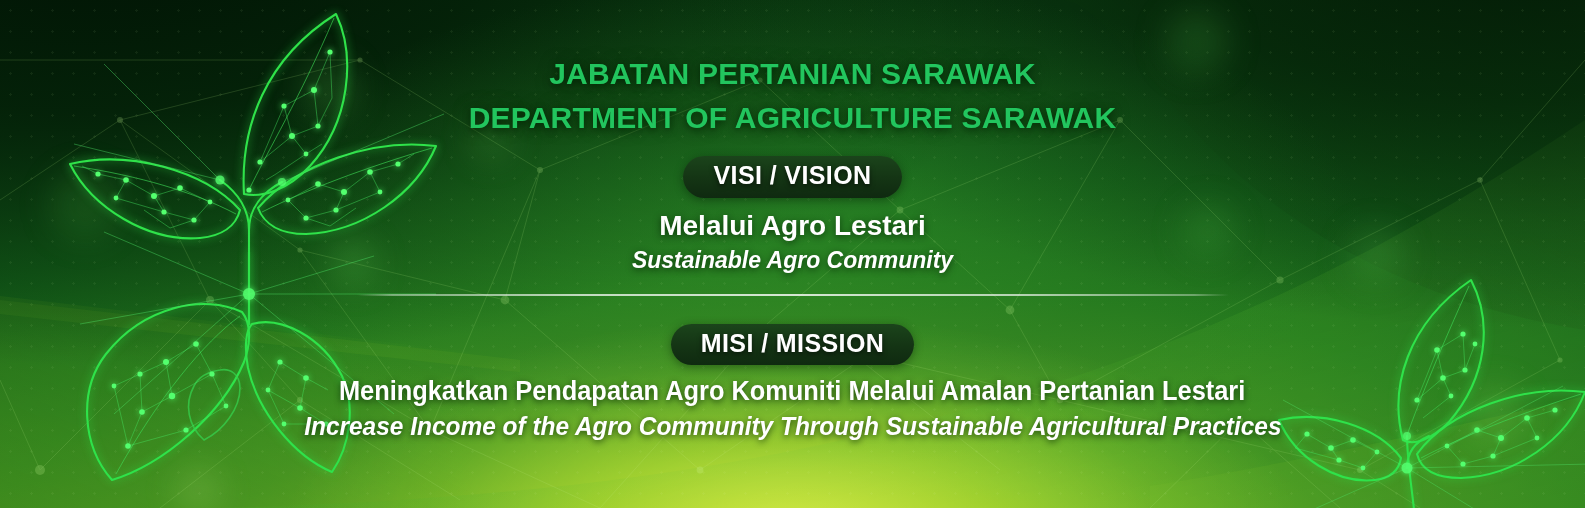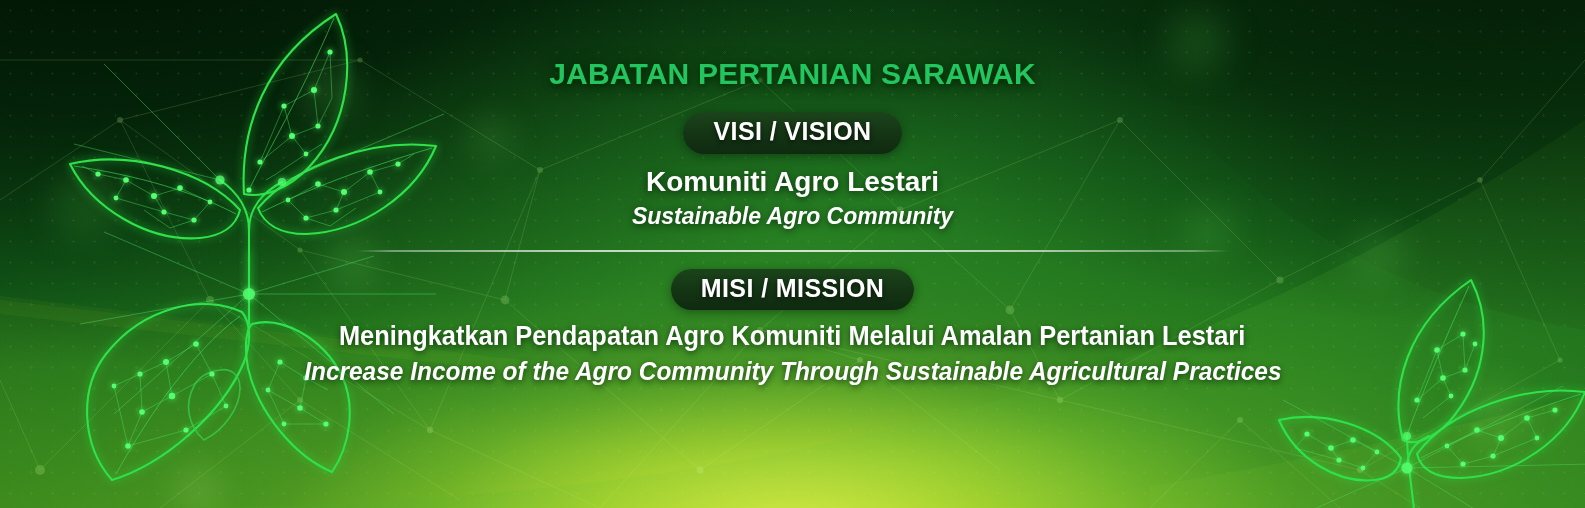--- a/index.html
+++ b/index.html
@@ -125,21 +125,21 @@
       rgba(255,255,255,0) 0%,
       rgba(255,255,255,.40) 4%,
       rgba(255,255,255,.72) 26%,
       rgba(255,255,255,.80) 50%,
       rgba(255,255,255,.66) 76%,
       rgba(255,255,255,.34) 96%,
       rgba(255,255,255,0) 100%);
   }
 
   
-  #mission-badge-wrap{margin-top:17px;text-decoration:underline;}
+  #mission-badge-wrap{margin-top:28px;text-decoration:underline;}
   #mission-bm{font-size:27px;margin-top:11px;transform:scaleX(.94);transform-origin:center;}
   #mission-en{font-size:26px;margin-top:4px;transform:scaleX(.94);transform-origin:center;}
 </style>
 </head>
 <body>
 
 <div id="banner">
 
   <div class="bg-layer" id="bg-base"></div>
 
@@ -404,26 +404,27 @@
       </g>
       <circle class="node" cx="104" cy="200" r="5.5" opacity=".9"></circle>
       <circle class="node" cx="104" cy="168" r="4" opacity=".8"></circle>
     </svg>
   </div>
 
   <div id="content">
 
     <div id="title-block">
       <div class="title-line" id="title-line-1">JABATAN PERTANIAN SARAWAK</div>
+      <div class="title-line" id="title-line-2">DEPARTMENT OF AGRICULTURE SARAWAK</div>
     </div>
 
     <div id="vision-badge-wrap">
       <span class="badge">VISI / VISION</span>
     </div>
-    <div class="stmt-bm" id="vision-bm">Komuniti Agro Lestari</div>
+    <div class="stmt-bm" id="vision-bm">Melalui Agro Lestari</div>
     <div class="stmt-en" id="vision-en">Sustainable Agro Community</div>
 
     <div id="divider"></div>
 
     <div id="mission-badge-wrap">
       <span class="badge">MISI / MISSION</span>
     </div>
     <div class="stmt-bm" id="mission-bm">Meningkatkan Pendapatan Agro Komuniti Melalui Amalan Pertanian Lestari</div>
     <div class="stmt-en" id="mission-en">Increase Income of the Agro Community Through Sustainable Agricultural Practices</div>
 

